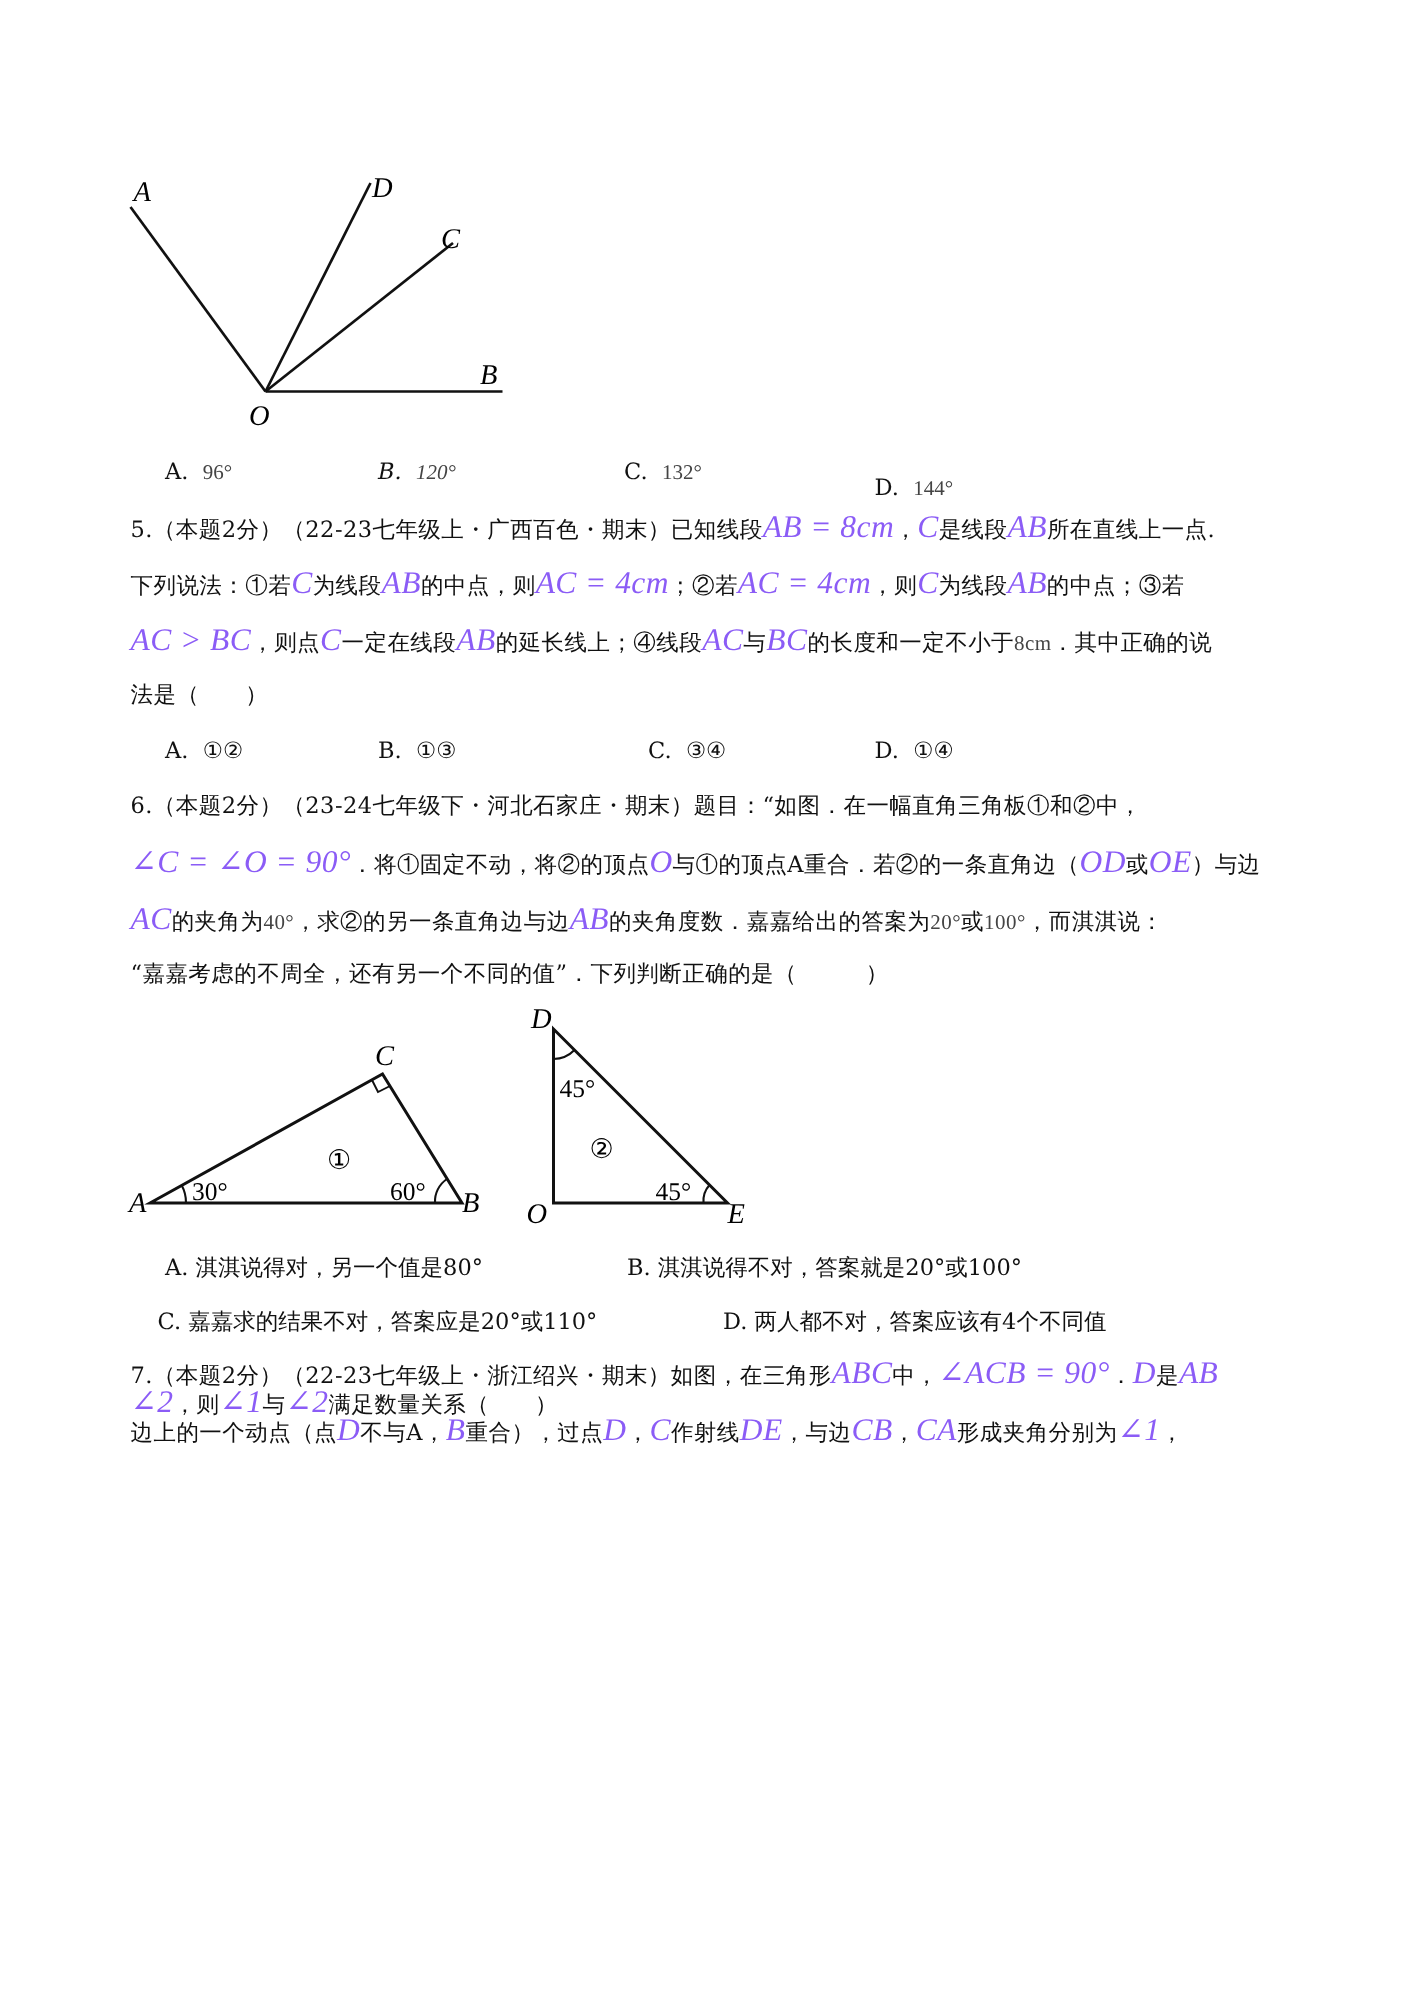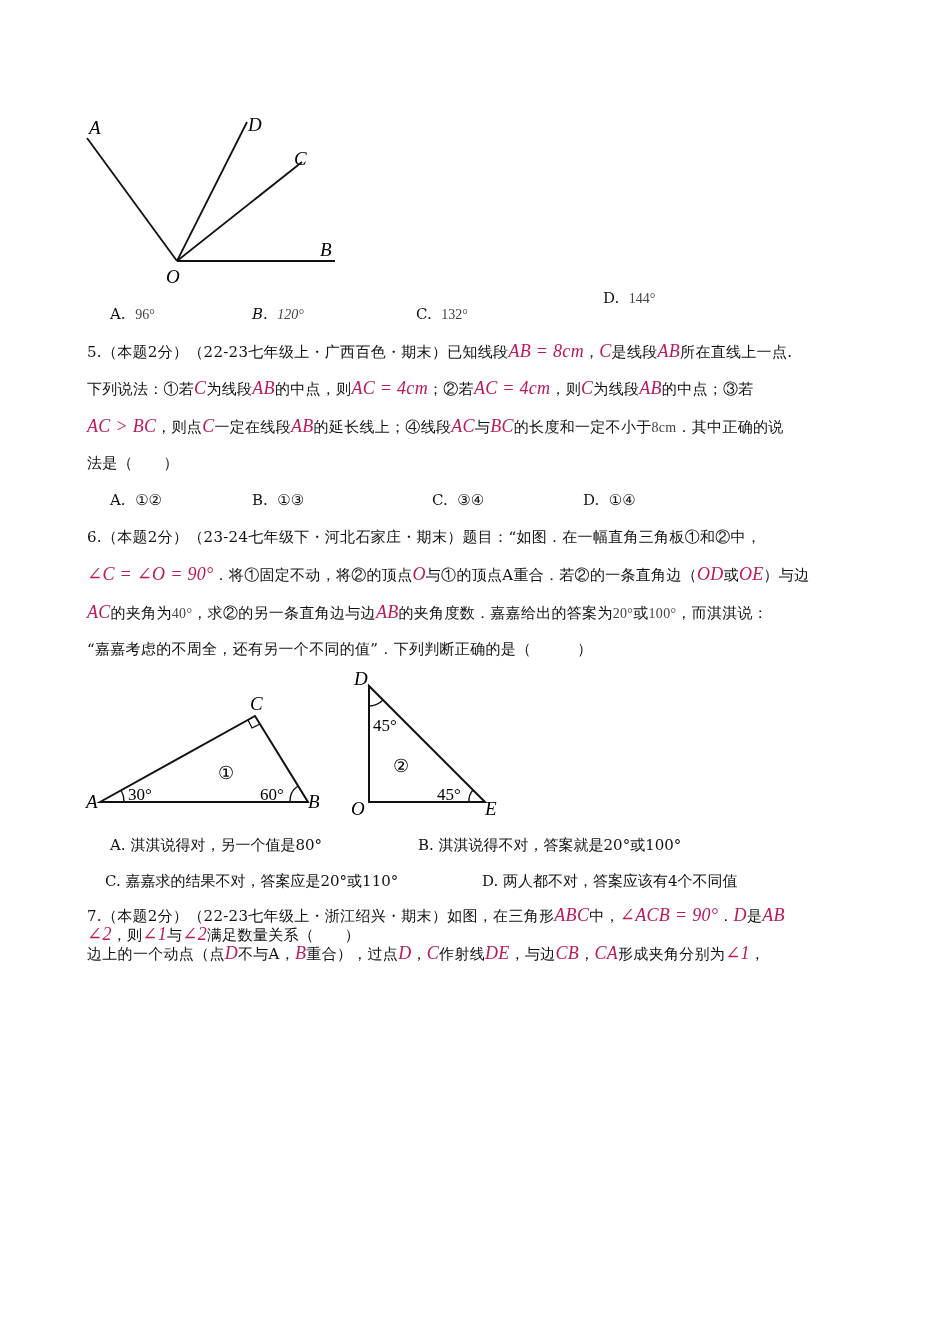--- a/index.html
+++ b/index.html
@@ -6,21 +6,21 @@
   body {
     width: 950px; height: 1344px; position: relative; overflow: hidden;
     font-family: "DejaVu Serif", "Liberation Serif", serif;
     color: #111111;
   }
   .abs { position: absolute; }
   .line {
     position: absolute; left: 87px; white-space: nowrap;
     font-size: 15px; line-height: 20px; letter-spacing: 0.3px;
   }
-  .m { font-family: "Liberation Serif", "DejaVu Serif", serif; font-style: italic; color: #be185d; font-size: 18px; }
+  .m { font-family: "Liberation Serif", "DejaVu Serif", serif; font-style: italic; color: #8b5cf6; font-size: 21px; }
   .mn { font-family: "Liberation Serif", "DejaVu Serif", serif; color: #444; font-size: 14px; }
   .opt { position: absolute; white-space: nowrap; font-size: 15px; line-height: 20px; }
   svg text { font-family: "Liberation Serif", "DejaVu Serif", serif; }
 </style>
 </head>
 <body>
 
 <svg class="abs" style="left:80px;top:110px;" width="270" height="180" viewBox="0 0 270 180">
   <line x1="7" y1="28" x2="97" y2="151" stroke="#111" stroke-width="1.8"></line>
   <line x1="97" y1="151" x2="167" y2="12" stroke="#111" stroke-width="1.8"></line>
@@ -30,21 +30,21 @@
   <text x="168" y="21" font-size="19" font-style="italic">D</text>
   <text x="214" y="55" font-size="19" font-style="italic">C</text>
   <text x="240" y="146" font-size="19" font-style="italic">B</text>
   <text x="86" y="173" font-size="19" font-style="italic">O</text>
 </svg>
 
 <div>
   <div class="opt" style="left:110px;top:304px;"><span>A.</span>&nbsp;&nbsp;<span class="mn">96°</span></div>
   <div class="opt" style="left:252px;top:304px;font-style:italic;"><span>B.</span>&nbsp;&nbsp;<span class="mn">120°</span></div>
   <div class="opt" style="left:416px;top:304px;"><span>C.</span>&nbsp;&nbsp;<span class="mn">132°</span></div>
-  <div class="opt" style="left:583px;top:288px;margin-left:20px;"><span>D.</span>&nbsp;&nbsp;<span class="mn">144°</span></div>
+  <div class="opt" style="left:583px;top:315px;"><span>D.</span>&nbsp;&nbsp;<span class="mn">144°</span></div>
 </div>
 
 <div>
   <div class="line" style="top:341px;">
     <span>5.</span><span>（本题2分）（22-23七年级上・广西百色・期末）</span><span>已知线段</span><span class="m">AB = 8cm</span><span>，</span><span class="m">C</span><span>是线段</span><span class="m">AB</span><span>所在直线上一点.</span>
   </div>
   <div class="line" style="top:378px;">
     <span>下列说法：①若</span><span class="m">C</span><span>为线段</span><span class="m">AB</span><span>的中点，则</span><span class="m">AC = 4cm</span><span>；②若</span><span class="m">AC = 4cm</span><span>，则</span><span class="m">C</span><span>为线段</span><span class="m">AB</span><span>的中点；③若</span>
   </div>
   <div class="line" style="top:416px;">

